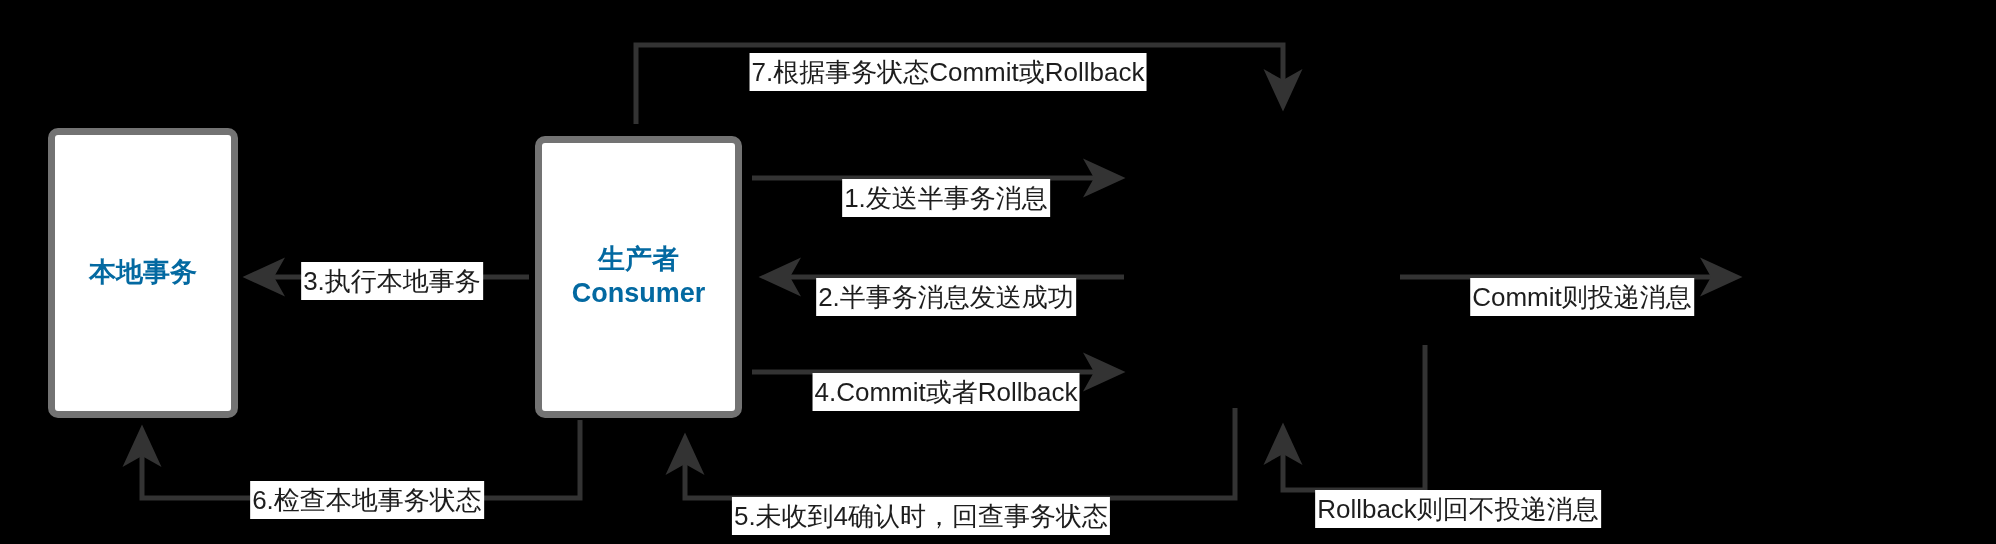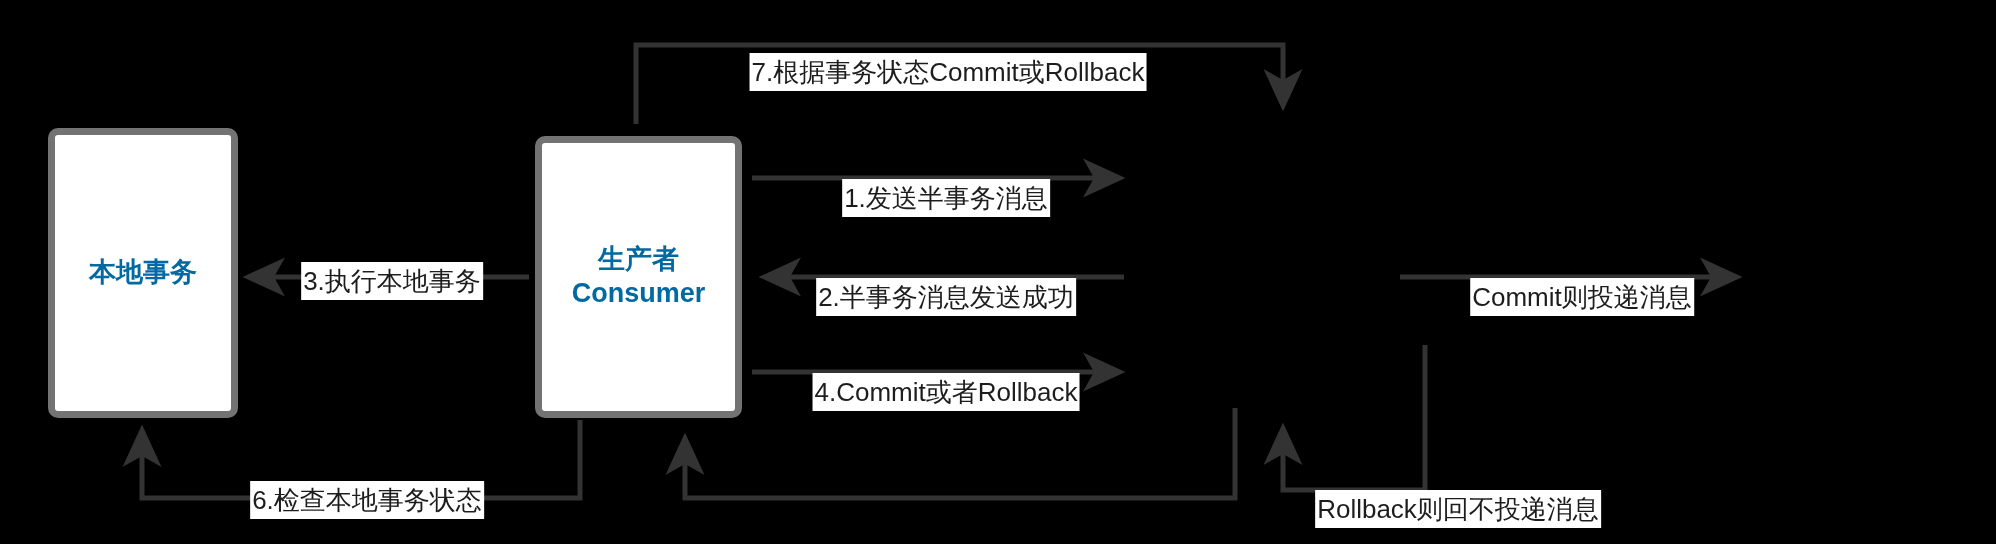--- a/index.html
+++ b/index.html
@@ -113,18 +113,19 @@
   <div class="edge-label" style="left:946px; top:178px;">1.发送半事务消息</div>
 
   <div class="edge-label" style="left:946px; top:277px;">2.半事务消息发送成功</div>
 
   <div class="edge-label" style="left:392px; top:261px;text-align:right;">3.执行本地事务</div>
 
   <div class="edge-label" style="left:946px; top:372px;">4.Commit或者Rollback</div>
 
   <div class="edge-label" style="left:1582px; top:277px;">Commit则投递消息</div>
 
+  <div class="edge-label" style="left:921px; top:496px;">5.未收到4确认时，回查事务状态</div>
 
   <div class="edge-label" style="left:367px; top:480px;">6.检查本地事务状态</div>
 
   <div class="edge-label" style="left:1458px; top:489px;">Rollback则回不投递消息</div>
 
 </div>
 
 </body></html>

